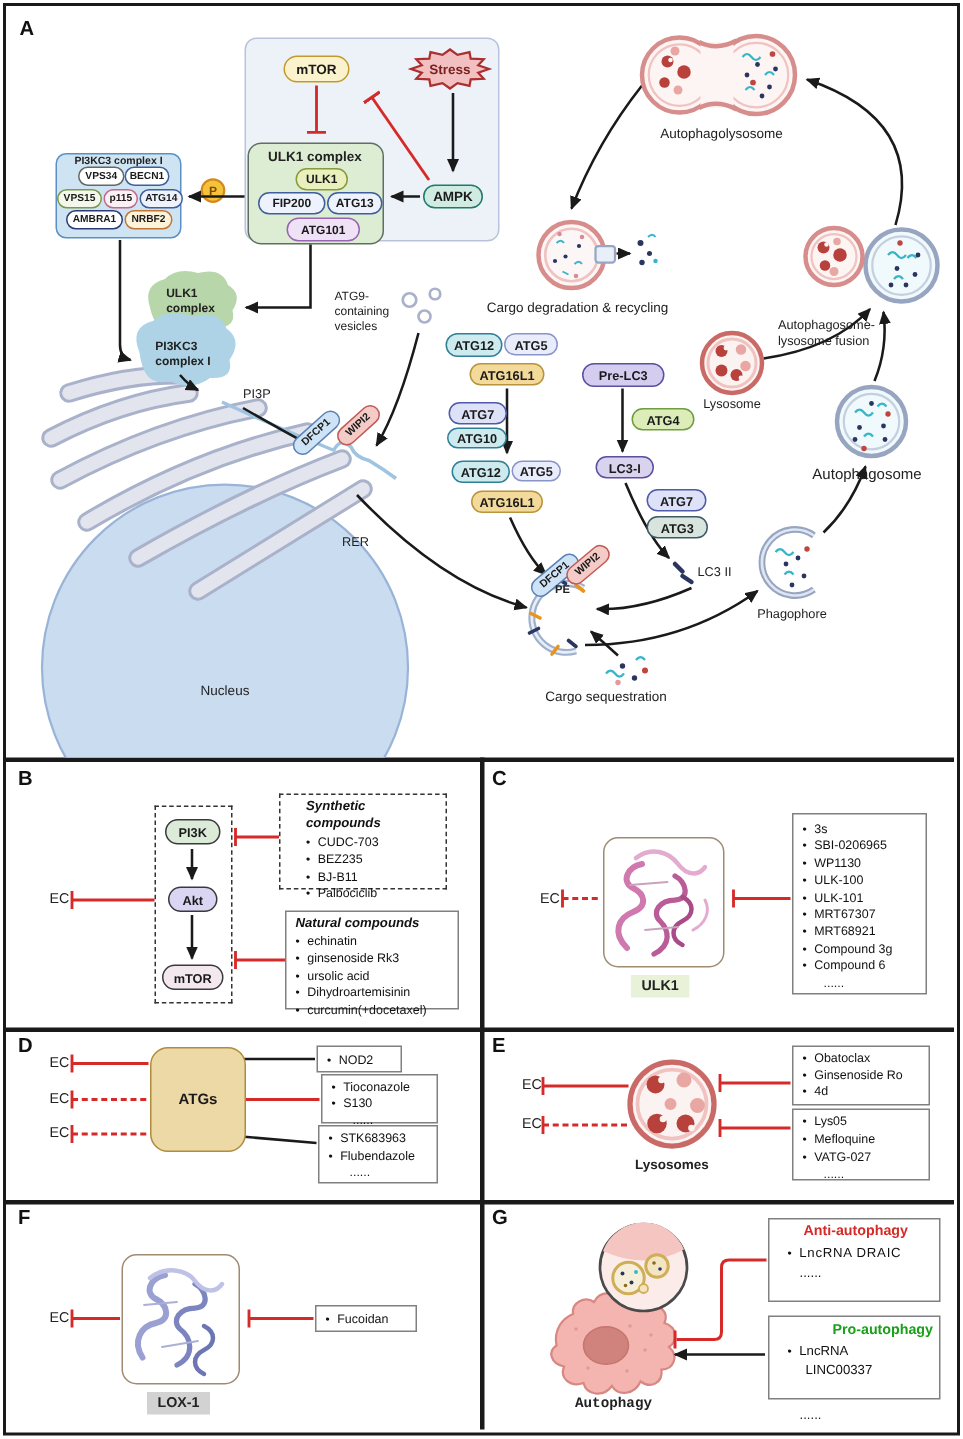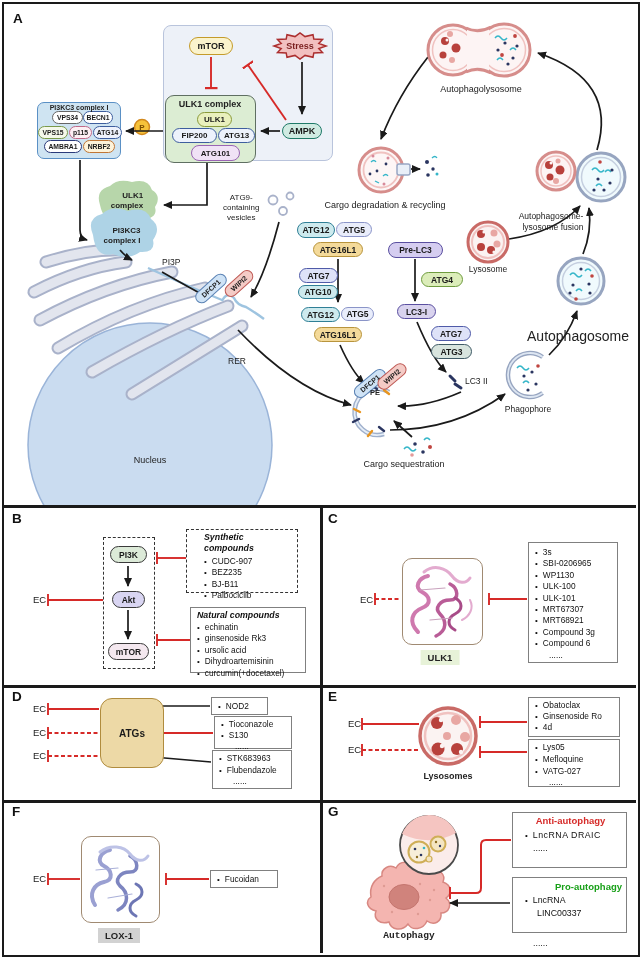--- a/index.html
+++ b/index.html
@@ -5,22 +5,22 @@
   html,body{margin:0;padding:0;background:#fff;width:642px;height:959px;overflow:hidden;
     font-family:"Liberation Sans",sans-serif;}
   #canvas{position:absolute;left:0;top:0;width:642px;height:959px;background:#fff;}
   .frame{position:absolute;left:2px;top:2px;width:634px;height:951px;border:2.5px solid #1a1a1a;z-index:1;}
   .divider{position:absolute;background:#1a1a1a;z-index:4;}
   .plabel{position:absolute;font-size:13.5px;font-weight:bold;color:#111;z-index:12;}
   .box{position:absolute;box-sizing:border-box;z-index:2;}
   .pill{position:absolute;box-sizing:border-box;border-radius:9px;border:1.4px solid #555;
     display:flex;align-items:center;justify-content:center;font-size:8px;font-weight:600;
     color:#1a1a1a;white-space:nowrap;z-index:10;background:#fff;}
-  .lbl{position:absolute;color:#222;z-index:11;white-space:nowrap;text-align:center;}
-  .ctr{transform:translateX(-50%);text-align:right;}
+  .lbl{position:absolute;color:#222;z-index:11;white-space:nowrap;}
+  .ctr{transform:translateX(-50%);text-align:left;}
   .pre{white-space:pre-line;}
   .listbox{position:absolute;box-sizing:border-box;background:#fff;border:1.5px solid #808080;
     color:#111;padding:2px 4px 2px 6px;z-index:10;font-size:8.3px;line-height:11.4px;}
   .row{display:flex;align-items:baseline;white-space:nowrap;}
   .bu{margin-right:5px;font-size:8px;}
   .nb{margin-left:14px;}
   .bt{font-weight:bold;font-style:italic;font-size:8.8px;margin-bottom:1px;}
   svg{position:absolute;left:0;top:0;z-index:5;pointer-events:none;}
 </style>
 </head>
@@ -455,33 +455,33 @@
   <div class="pill" style="left:375px;top:370px;width:34px;height:13px;background:#f4cbc6;border-color:#bf5a55;font-size:7px;transform:rotate(-40deg);">WIPI2</div>
   <div class="lbl" style="left:465px;top:376px;font-size:8.5px;">LC3 II</div>
   <div class="lbl ctr" style="left:375px;top:388px;font-size:7.5px;font-weight:600;">PE</div>
   <div class="lbl ctr" style="left:404px;top:459px;font-size:9px;">Cargo  sequestration</div>
   <div class="lbl ctr" style="left:150px;top:455px;font-size:9px;font-weight:400;">Nucleus</div>
   <div class="lbl" style="left:228px;top:356px;font-size:8.5px;">RER</div>
   <div class="lbl ctr" style="left:481px;top:84px;font-size:9px;">Autophagolysosome</div>
   <div class="lbl ctr pre" style="left:551px;top:211px;font-size:8.5px;line-height:10.5px;">Autophagosome-
 lysosome fusion</div>
   <div class="lbl ctr" style="left:488px;top:264px;font-size:8.5px;">Lysosome</div>
-  <div class="lbl ctr" style="left:578px;top:311px;font-size:14px;margin-top:17px;">Autophagosome</div>
+  <div class="lbl ctr" style="left:578px;top:311px;font-size:10px;">Autophagosome</div>
   <div class="lbl ctr" style="left:528px;top:404px;font-size:8.5px;">Phagophore</div>
 
   <div class="box" style="left:103px;top:537px;width:52px;height:132px;border:1.5px dashed #333;"></div>
   <div class="pill" style="left:110px;top:546px;width:37px;height:17px;background:#dcead8;border-color:#3a3a3a;font-size:8.5px;font-weight:bold;">PI3K</div>
   <div class="pill" style="left:112px;top:591px;width:33px;height:17px;background:#d9d5f2;border-color:#3a3a3a;font-size:8.5px;font-weight:bold;text-align:center;">Akt</div>
   <div class="pill" style="left:108px;top:643px;width:41px;height:17px;background:#f4e8ef;border-color:#3a3a3a;font-size:8.5px;font-weight:bold;">mTOR</div>
   <div class="lbl" style="left:33px;top:594px;font-size:9.5px;">EC</div>
   <div class="listbox" style="left:186px;top:529px;width:112px;height:64px;border:1.5px dashed #333;padding-left:17px;">
     <div class="bt">Synthetic compounds</div>
     <div class="row">
         <span class="bu">•</span>
-        <span>CUDC-907</span>
+        <span>CUDC-703</span>
       </div>
     <div class="row">
         <span class="bu">•</span>
         <span>BEZ235</span>
       </div>
     <div class="row">
         <span class="bu">•</span>
         <span>BJ-B11</span>
       </div>
     <div class="row">

